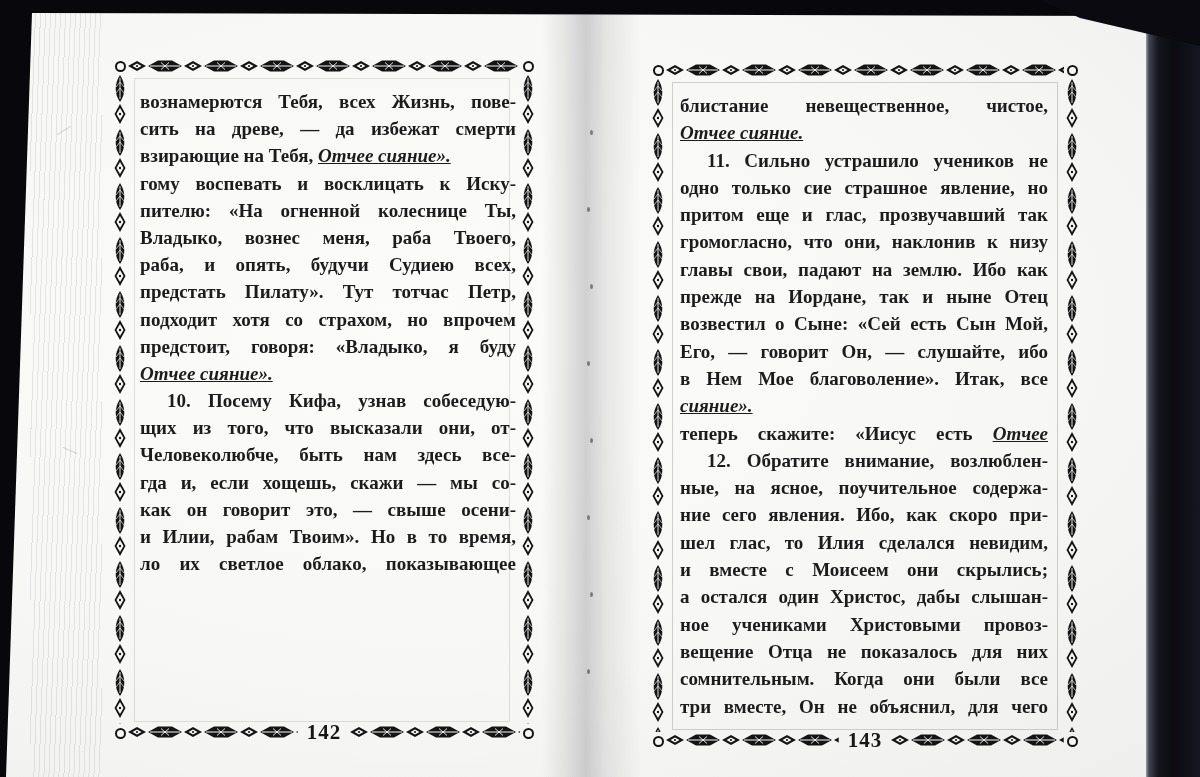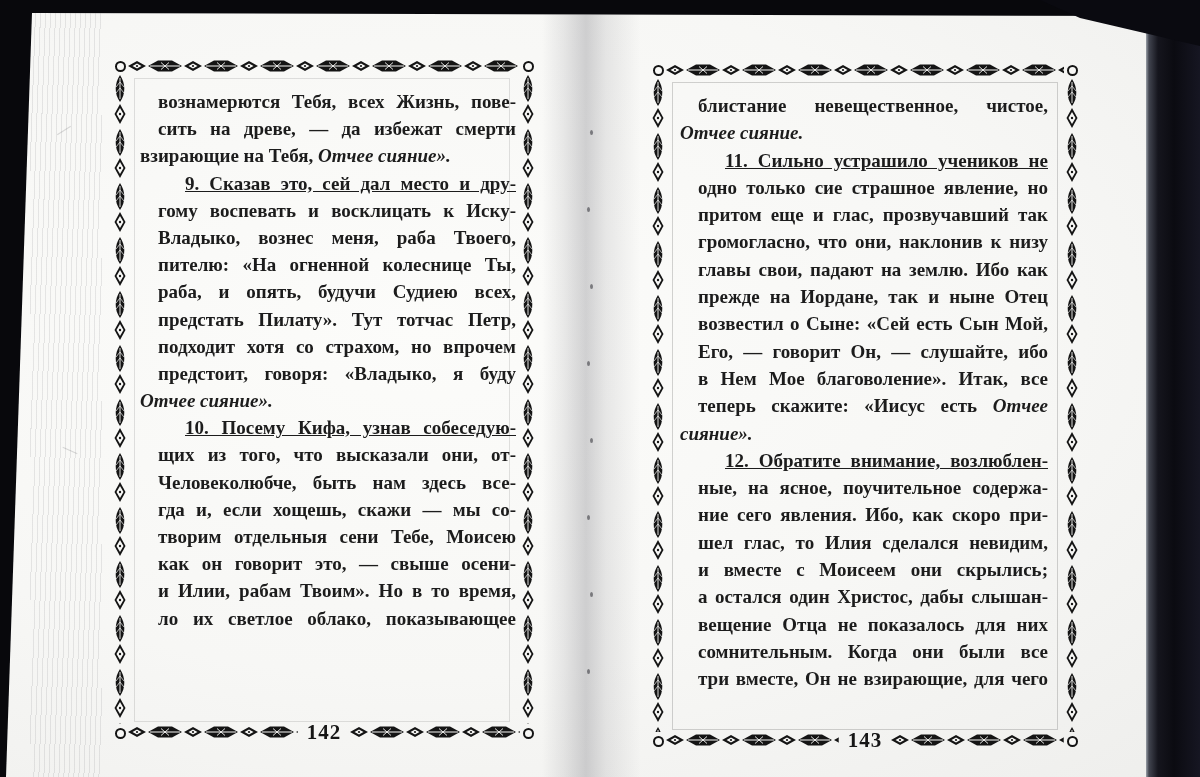--- a/index.html
+++ b/index.html
@@ -50,23 +50,23 @@
   .rule{position:absolute;border:1px solid rgba(20,20,20,0.26);}
   .page.left  .rule{left:30px;top:22px;width:374px;height:642px;opacity:.45;}
   .page.right .rule{left:24px;top:22px;width:384px;height:646px;opacity:.7;}
 
   .text-block{position:absolute;font-weight:bold;font-size:19px;color:#1c1c1c;}
   .page.left  .text-block{left:36px;top:32px;width:376px;line-height:27.2px;}
   .page.right .text-block{left:32px;top:32px;width:368px;line-height:27.3px;}
   .line{text-align:justify;}
   .page.left  .line{height:27.2px;}
   .page.right .line{height:27.3px;}
-  .line.just{text-align-last:justify;margin-left:18px;}
-  .line.ind{text-indent:27px;text-decoration:underline;}
-  .line em{font-style:italic;}
+  .line.just{text-align-last:justify;}
+  .line.ind{text-indent:27px;}
+  .line em{font-style:italic;text-decoration:underline;}
 </style>
 </head>
 <body>
 
 <div class="photo">
   <div class="spread">
     <div class="page-stack"></div>
     <div class="gutter"></div>
     <div id="stitches">
         <div class="stitch" style="left: 590px; top: 130px;"></div>
@@ -161,34 +161,32 @@
       </div>
       <div class="ring tl"></div>
       <div class="ring tr"></div>
       <div class="ring bl"></div>
       <div class="ring br"></div>
       <div class="rule"></div>
       <div class="text-block">
           <div class="line just"><span>вознамерются Тебя, всех Жизнь, пове-</span></div>
           <div class="line just"><span>сить на древе, — да избежат смерти</span></div>
           <div class="line"><span>взирающие на Тебя, </span><em>Отчее сияние».</em></div>
-          <div class="line just ind"><span>9. Сказав это, сей дал место и дру-</span></div>
           <div class="line just"><span>гому воспевать и восклицать к Иску-</span></div>
+          <div class="line just"><span>пителю: «На огненной колеснице Ты,</span></div>
           <div class="line just"><span>Владыко, вознес меня, раба Твоего,</span></div>
-          <div class="line just"><span>пителю: «На огненной колеснице Ты,</span></div>
           <div class="line just"><span>раба, и опять, будучи Судиею всех,</span></div>
           <div class="line just"><span>предстать Пилату». Тут тотчас Петр,</span></div>
           <div class="line just"><span>подходит хотя со страхом, но впрочем</span></div>
           <div class="line just"><span>предстоит, говоря: «Владыко, я буду</span></div>
           <div class="line"><em>Отчее сияние».</em></div>
           <div class="line just ind"><span>10. Посему Кифа, узнав собеседую-</span></div>
           <div class="line just"><span>щих из того, что высказали они, от-</span></div>
           <div class="line just"><span>Человеколюбче, быть нам здесь все-</span></div>
           <div class="line just"><span>гда и, если хощешь, скажи — мы со-</span></div>
-          <div class="line just"><span>творим отдельныя сени Тебе, Моисею</span></div>
           <div class="line just"><span>как он говорит это, — свыше осени-</span></div>
           <div class="line just"><span>и Илии, рабам Твоим». Но в то время,</span></div>
           <div class="line just"><span>ло их светлое облако, показывающее</span></div>
         </div>
     </section>
 
     <section class="page right">
       <div class="orn h top"><svg width="100%" height="100%" preserveAspectRatio="none">
             <defs>
               <pattern id="ornpat5" width="56" height="16" patternUnits="userSpaceOnUse">
@@ -276,29 +274,30 @@
           <div class="line"><em>Отчее сияние.</em></div>
           <div class="line just ind"><span>11. Сильно устрашило учеников не</span></div>
           <div class="line just"><span>одно только сие страшное явление, но</span></div>
           <div class="line just"><span>притом еще и глас, прозвучавший так</span></div>
           <div class="line just"><span>громогласно, что они, наклонив к низу</span></div>
           <div class="line just"><span>главы свои, падают на землю. Ибо как</span></div>
           <div class="line just"><span>прежде на Иордане, так и ныне Отец</span></div>
           <div class="line just"><span>возвестил о Сыне: «Сей есть Сын Мой,</span></div>
           <div class="line just"><span>Его, — говорит Он, — слушайте, ибо</span></div>
           <div class="line just"><span>в Нем Мое благоволение». Итак, все</span></div>
+          <div class="line"><em>сияние».</em></div>
           <div class="line just"><span>теперь скажите: «Иисус есть </span><em>Отчее</em></div>
-          <div class="line"><em>сияние».</em></div>
           <div class="line just ind"><span>12. Обратите внимание, возлюблен-</span></div>
           <div class="line just"><span>ные, на ясное, поучительное содержа-</span></div>
           <div class="line just"><span>ние сего явления. Ибо, как скоро при-</span></div>
           <div class="line just"><span>шел глас, то Илия сделался невидим,</span></div>
           <div class="line just"><span>и вместе с Моисеем они скрылись;</span></div>
           <div class="line just"><span>а остался один Христос, дабы слышан-</span></div>
+          <div class="line just"><span>ное учениками Христовыми провоз-</span></div>
           <div class="line just"><span>вещение Отца не показалось для них</span></div>
           <div class="line just"><span>сомнительным. Когда они были все</span></div>
-          <div class="line just"><span>три вместе, Он не взирающие, для чего</span></div>
+          <div class="line just"><span>три вместе, Он не объяснил, для чего</span></div>
         </div>
     </section>
   </div>
   <div class="cover"></div>
   <div class="top-wedge"></div>
 </div>
 
 </body></html>

